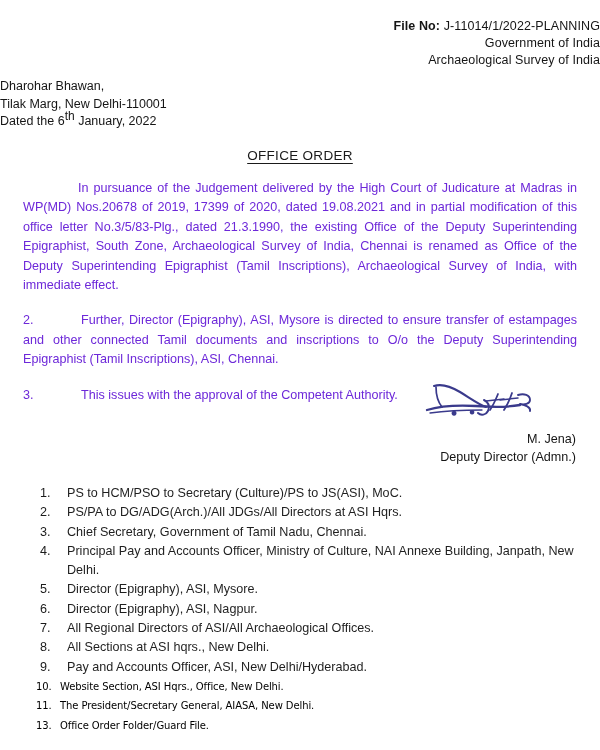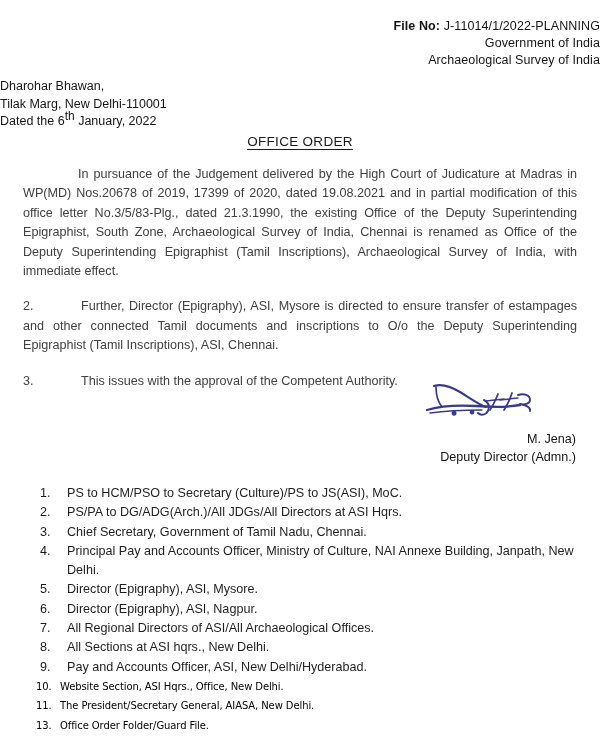--- a/index.html
+++ b/index.html
@@ -43,38 +43,38 @@
   }
   .address-block sup {
     font-size: 12px;
     vertical-align: super;
     line-height: 0;
   }
 
   
   .order-title {
     text-align: center;
-    margin-top: 3px;
+    margin-top: 17px;
     font-size: 13.5px;
   }
   .order-title span {
     text-decoration: underline;
     text-underline-offset: 2.5px;
     letter-spacing: 0.3px;
   }
 
   
   .body-area {
     margin: 0 23px 0 23px;
   }
   .para {
     text-align: justify;
     font-size: 12.6px;
     line-height: 19.6px;
-    color: #404040;
+    color: #6d28d9;
     margin-top: 15px;
   }
   .para-1 { text-indent: 55px; margin-top: 16px; }
   .para-num {
     display: inline-block;
     width: 58px;
   }
   .para-3 { margin-top: 16px; }
 
   

